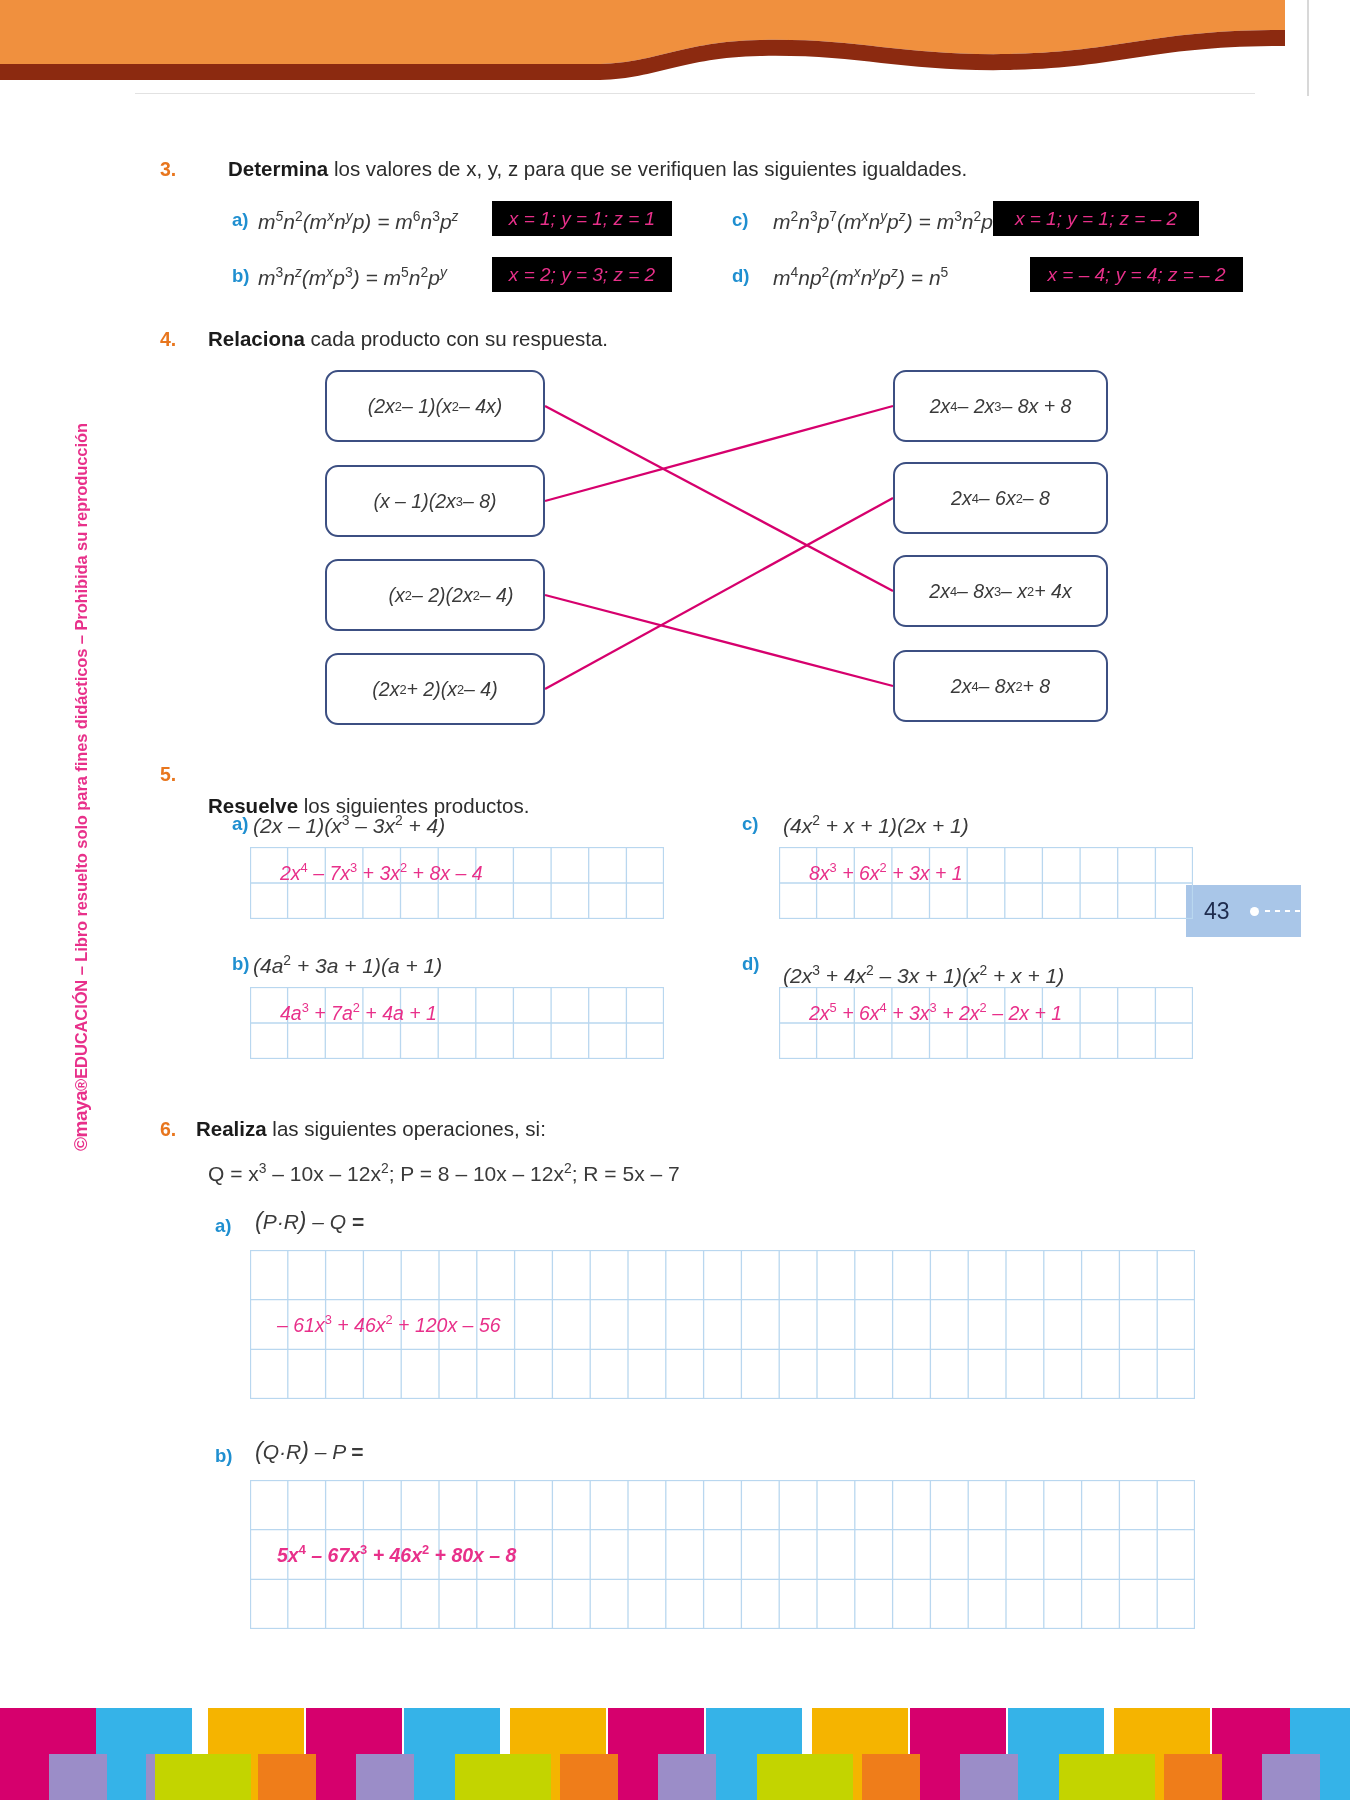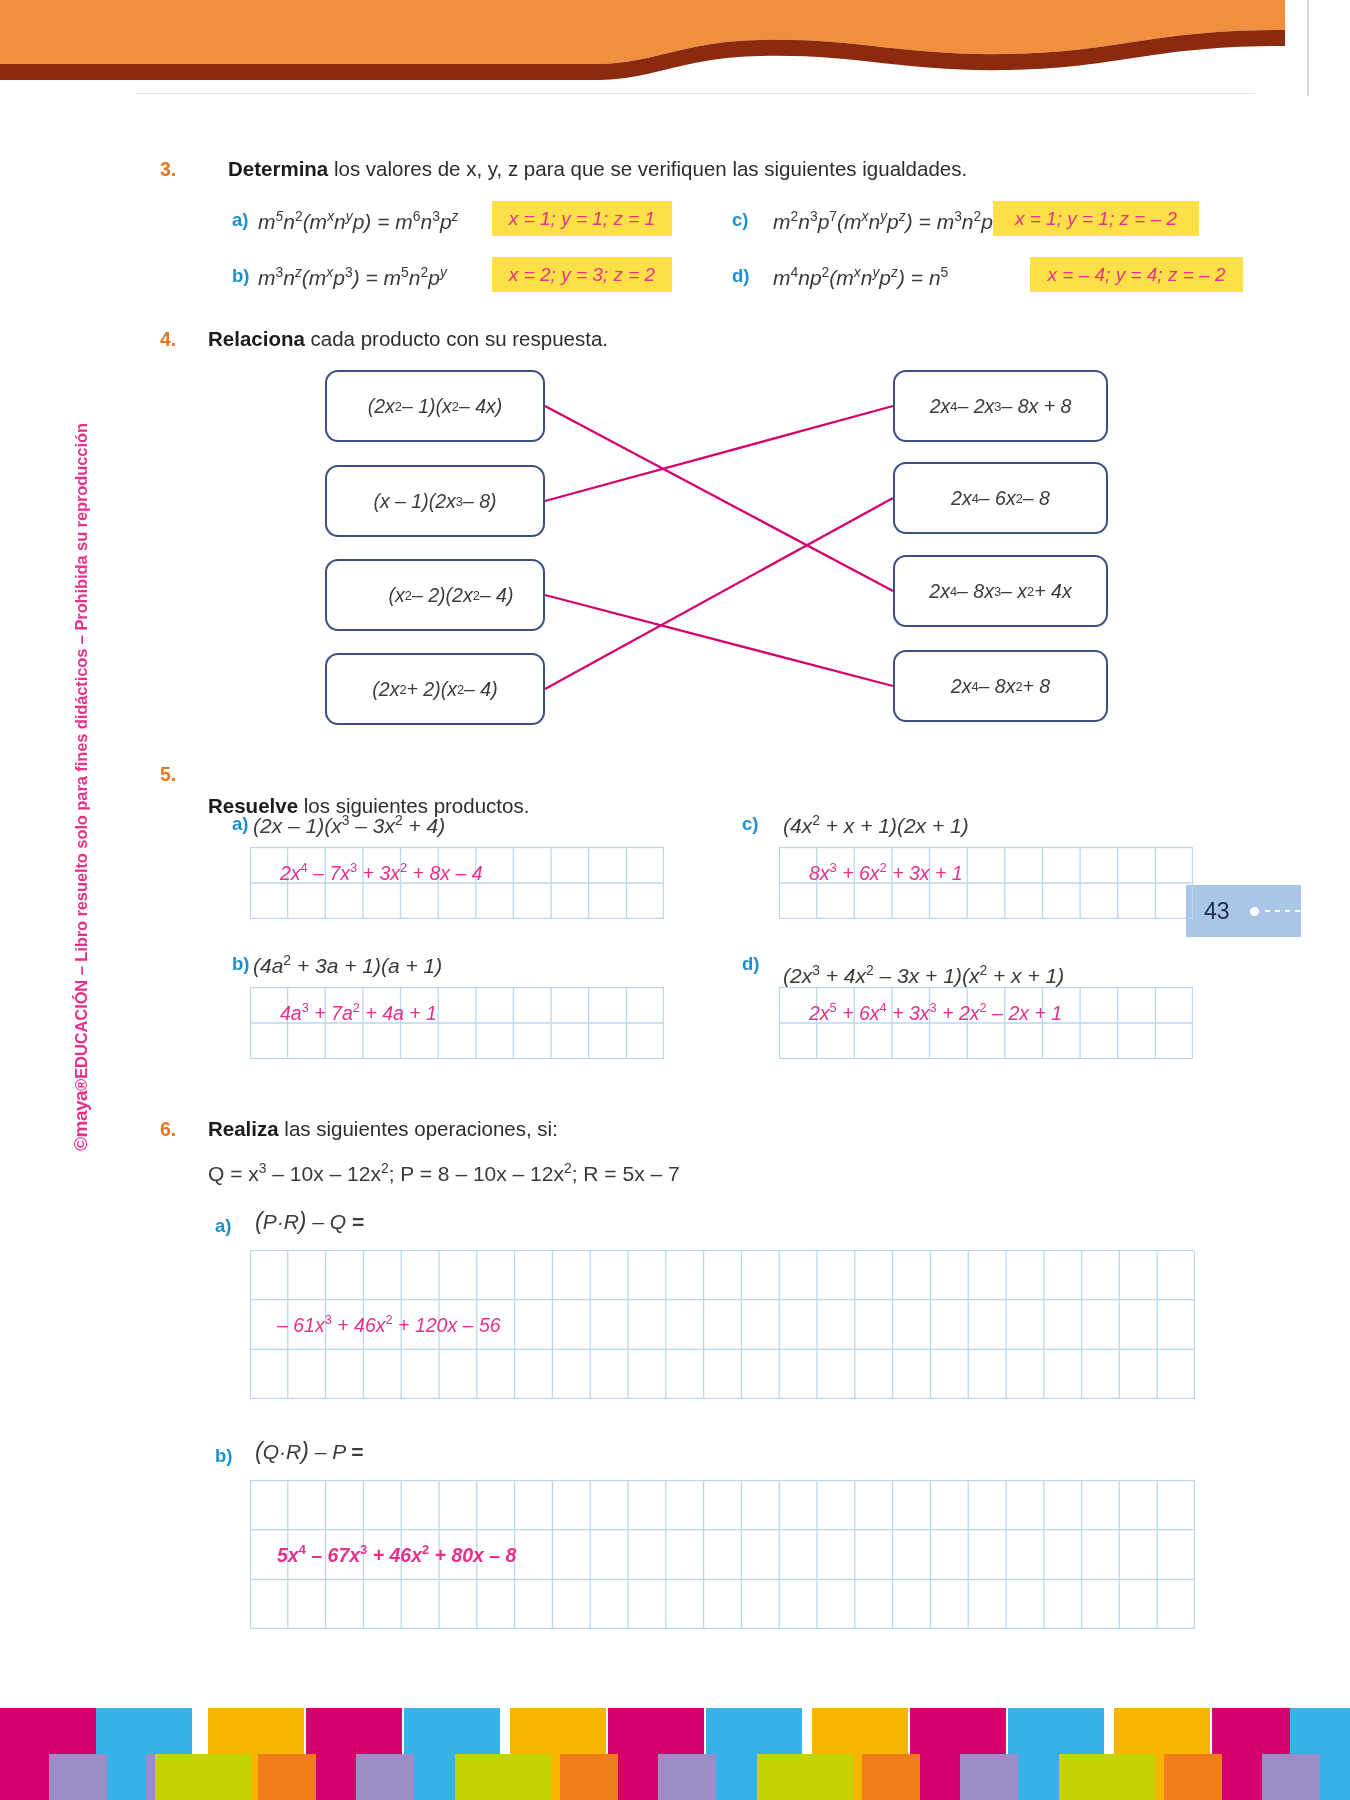--- a/index.html
+++ b/index.html
@@ -59,21 +59,21 @@
   .qtext b { font-weight:bold; color:#1b1b1b; }
 
   .ltr {
     position:absolute; color:#1f8fd0; font-weight:bold; font-size:18.5px;
   }
   .expr {
     position:absolute; font-size:21px; color:#3a3a3a; font-style:italic; white-space:nowrap;
   }
 
   .ansbox {
-    position:absolute; background:#fde047; color:#e8308a;
+    position:absolute; background:#000000; color:#e8308a;
     font-size:19px; font-style:italic; white-space:nowrap;
     display:flex; align-items:center; justify-content:center;
     padding:0 12px;
   }
 
   
   .mbox {
     position:absolute; border:2px solid #3c4f82; border-radius:13px;
     background:#fff; display:flex; align-items:center; justify-content:center;
     font-size:19.5px; color:#3a3a3a; font-style:italic; white-space:nowrap;
@@ -254,21 +254,21 @@
           <line x1="263.4" y1="0" x2="263.4" y2="72"></line>
             <line x1="301.1" y1="0" x2="301.1" y2="72"></line>
           <line x1="338.7" y1="0" x2="338.7" y2="72"></line>
             <line x1="376.4" y1="0" x2="376.4" y2="72"></line>
         </g>
       </svg>
     </div>
     <span class="gridans" style="left:794px; top:1000px;">2x<span class="supn">5</span> + 6x<span class="supn">4</span> + 3x<span class="supn">3</span> + 2x<span class="supn">2</span> – 2x + 1</span>
 
     <span class="qnum" style="left:160px; top:1118px;">6.</span>
-    <span class="qtext" style="left:208px; top:1117px;text-align:center;">
+    <span class="qtext" style="left:196px; top:1117px;text-align:center;">
       <b>Realiza</b><span> las siguientes operaciones, si:</span>
     </span>
     <span class="expr" style="left:208px; top:1160px; font-style:normal;">Q = x<span class="supn">3</span> – 10x – 12x<span class="supn">2</span>;  P = 8 – 10x – 12x<span class="supn">2</span>;  R = 5x – 7</span>
 
     <span class="ltr" style="left:215px; top:1215px;">a)</span>
     <span class="expr" style="left:255px; top:1208px; font-size:21px;"><span style="font-size:23px">(</span>P·R<span style="font-size:23px">)</span> – Q <span class="nit" style="font-weight:bold">=</span></span>
     <div class="gridwrap" style="left:250px; top:1250px;">
       <svg width="945" height="149" viewBox="0 0 945 149">
         <g stroke="#b9d7ef" stroke-width="1.3" fill="none">
           <rect x="0.5" y="0.5" width="944" height="148"></rect>

